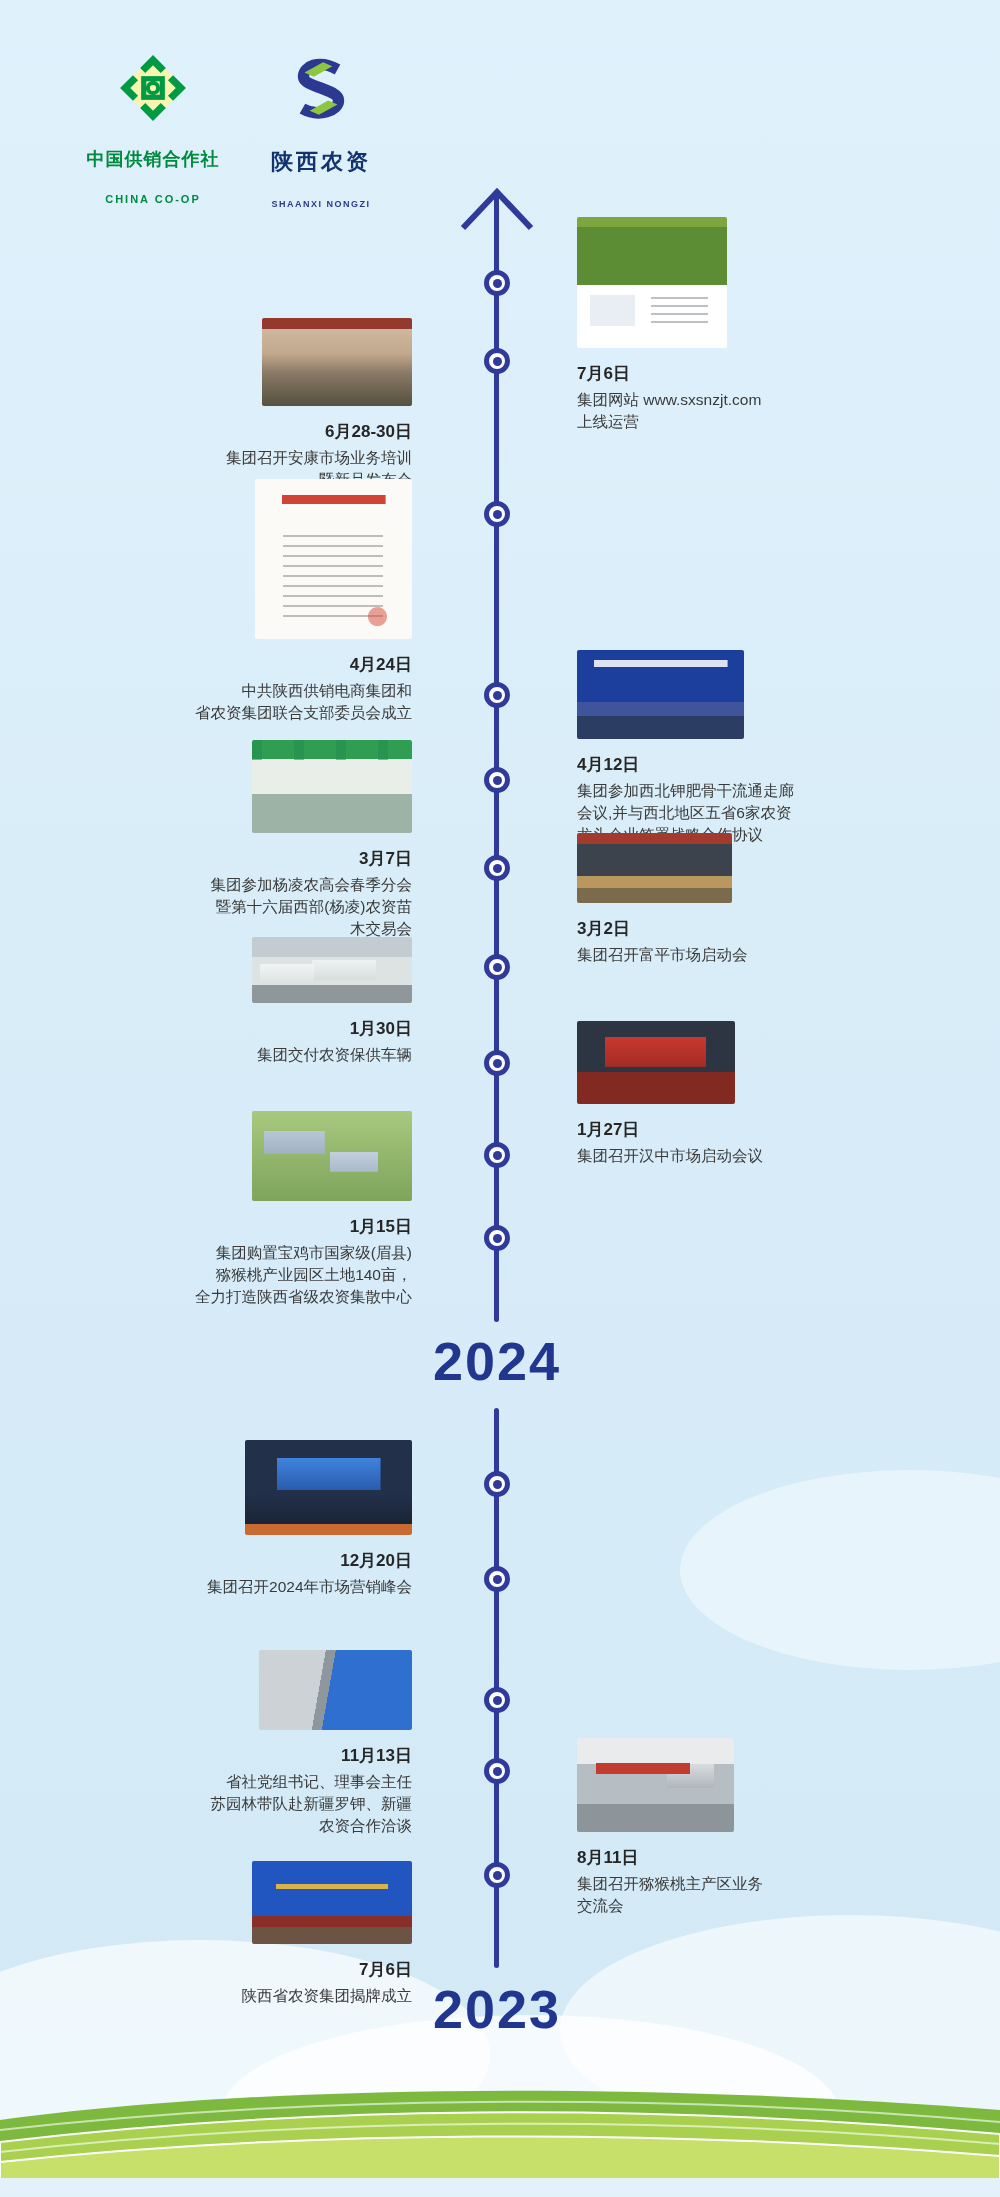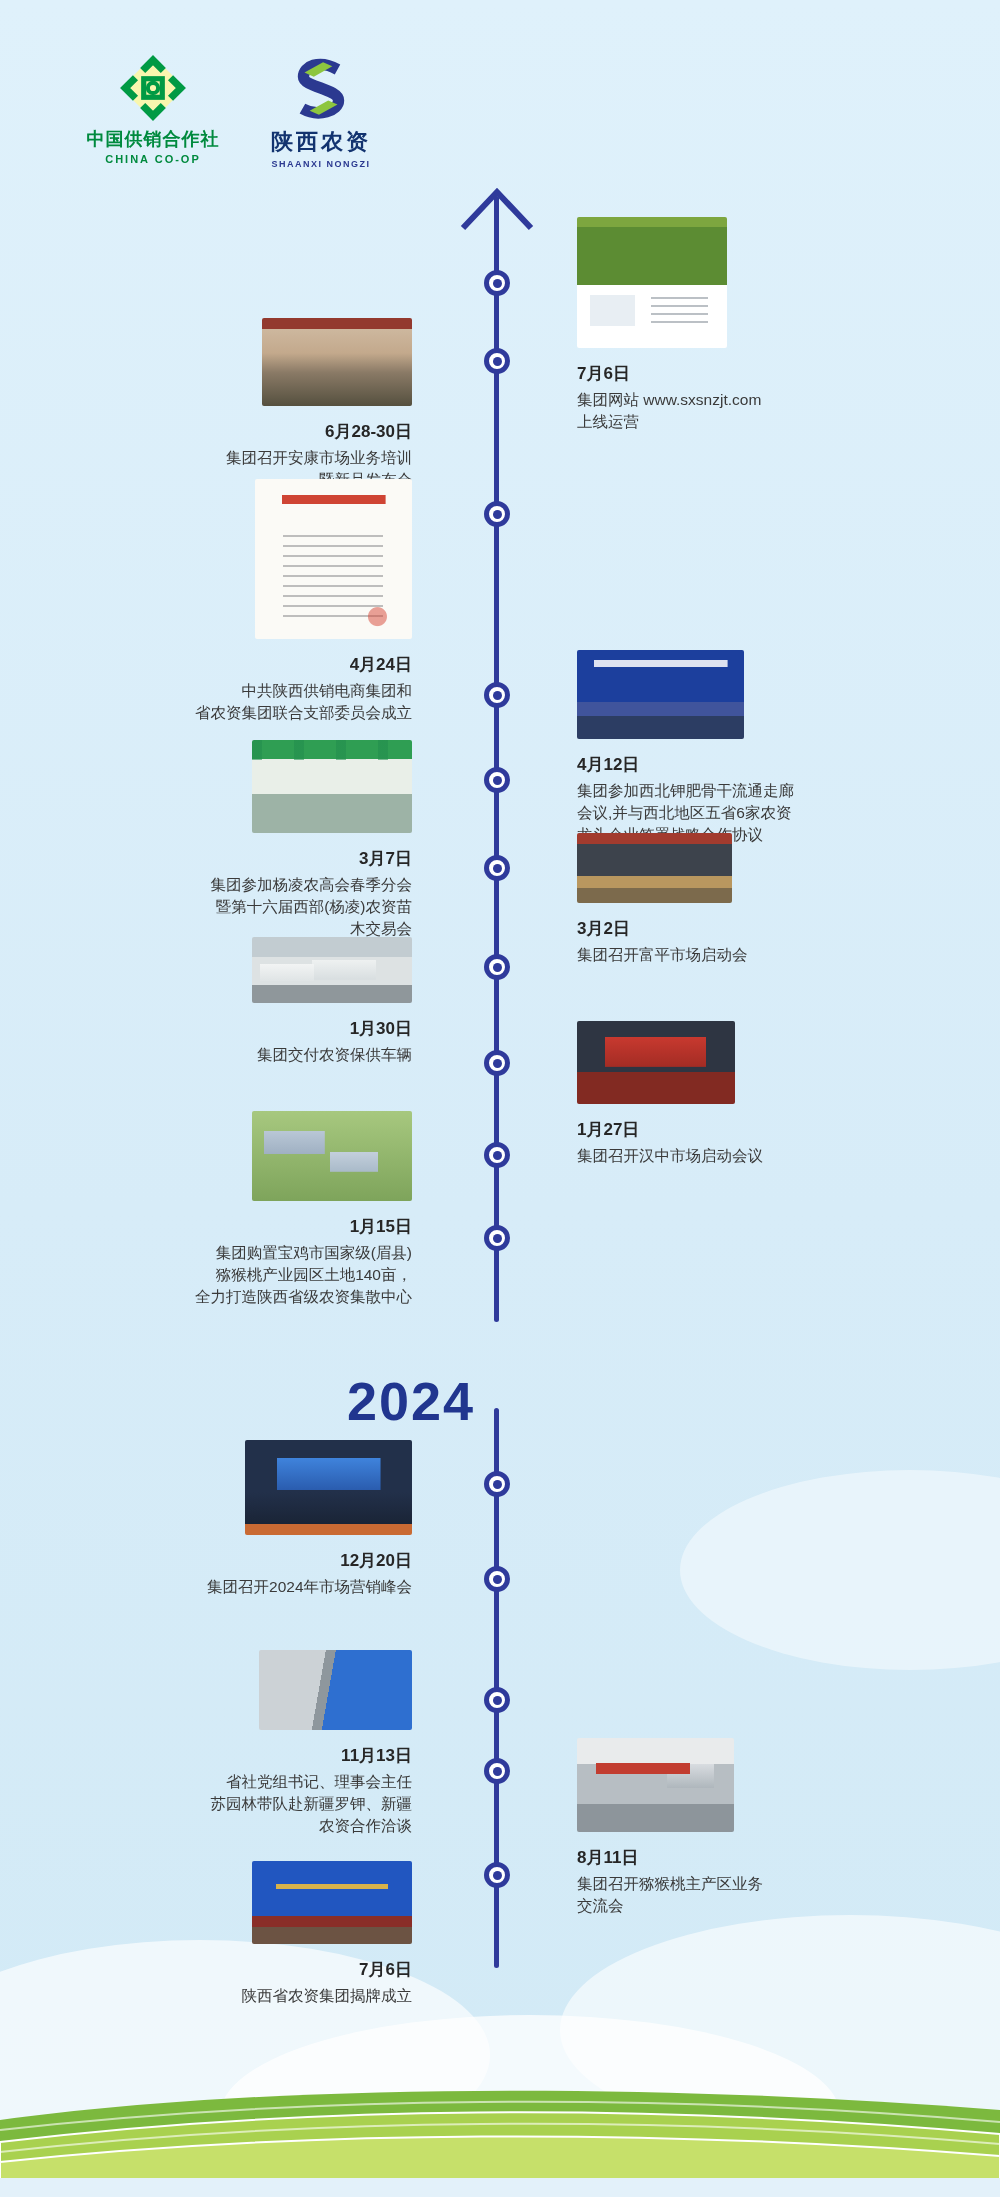--- a/index.html
+++ b/index.html
@@ -7,21 +7,21 @@
     width:1000px;height:2197px;
     font-family:"Liberation Sans", sans-serif;
     background:#fff;
   }
   .canvas{
     position:relative;width:1000px;height:2197px;overflow:hidden;
     background:linear-gradient(180deg,#dff1fb 0%,#d7ecf8 55%,#d2eaf6 100%);
   }
   
   .logos{position:absolute;left:88px;top:55px;display:flex;gap:38px;}
-  .logo{display:flex;flex-direction:column;align-items:center;width:130px;}
+  .logo{display:flex;flex-direction:column;align-items:center;width:130px;gap:20px;}
   .logo svg{display:block;}
   .logo-cn{font-weight:bold;font-size:18px;margin-top:6px;white-space:nowrap;letter-spacing:1px;}
   .logo-en{font-weight:bold;font-size:11px;letter-spacing:2px;margin-top:2px;white-space:nowrap;}
   .coop .logo-cn,.coop .logo-en{color:#008a3e;}
   .nongzi .logo-cn{color:#12336f;font-size:22px;letter-spacing:3px;font-family:Liberation Mono, monospace;}
   .nongzi .logo-en{color:#2b3990;font-size:9px;letter-spacing:1.5px;}
   
   .tl-seg{position:absolute;left:494px;width:5px;background:#2f3a9b;border-radius:3px;}
   .seg1{top:196px;height:1126px;}
   .seg2{top:1408px;height:560px;}
@@ -29,22 +29,22 @@
   .node{
     position:absolute;left:484px;width:26px;height:26px;box-sizing:border-box;
     border:5px solid #2f3a9b;background:#fff;border-radius:50%;
   }
   .node::after{
     content:"";position:absolute;left:50%;top:50%;width:9px;height:9px;margin:-4.5px 0 0 -4.5px;
     background:#2f3a9b;border-radius:50%;
   }
   
   .year{
-    position:absolute;left:347px;width:300px;text-align:left;
-    font-size:54px;font-weight:800;color:#21368f;letter-spacing:2px;margin-top:40px;
+    position:absolute;left:347px;width:300px;text-align:center;
+    font-size:54px;font-weight:800;color:#21368f;letter-spacing:2px;
   }
   
   .ev{position:absolute;}
   .ev.L{left:142px;width:270px;text-align:right;}
   .ev.R{left:577px;width:290px;text-align:left;}
   .ev .ph{display:block;border-radius:2px;}
   .ev.L .ph{margin-left:auto;}
   .date{font-size:17px;font-weight:bold;color:#262626;margin-top:14px;margin-bottom:4px;}
   .ln{font-size:15.5px;color:#3a3a3a;line-height:22px;}
   
@@ -254,20 +254,21 @@
     <div class="ln">集团召开猕猴桃主产区业务</div>
     <div class="ln">交流会</div>
   </div>
 
   <div class="ev L" style="top:1861px">
     <div class="ph ph-l8" style="width:160px;height:83px" title="unveiling ceremony with blue backdrop"></div>
     <div class="date">7月6日</div>
     <div class="ln">陕西省农资集团揭牌成立</div>
   </div>
 
+  <div class="year" style="top:1978px">2023</div>
 
   <span class="field">
     <svg width="1000" height="147" viewBox="0 0 1000 147">
       <path d="M0,70 C250,36 620,30 1000,60 L1000,130 L0,130 Z" fill="#7cb93e"></path>
       <path d="M0,92 C300,56 640,52 1000,84 L1000,130 L0,130 Z" fill="#a9d14f" stroke="#ffffff" stroke-width="2"></path>
       <path d="M0,112 C300,80 650,78 1000,106 L1000,130 L0,130 Z" fill="#c6e06a" stroke="#ffffff" stroke-width="2"></path>
       <path d="M0,80 C300,46 650,42 1000,72" fill="none" stroke="#ffffff" stroke-width="2" opacity="0.6"></path>
       <path d="M0,102 C300,68 650,64 1000,94" fill="none" stroke="#ffffff" stroke-width="2" opacity="0.6"></path>
       <rect x="0" y="128" width="1000" height="19" fill="#e3f1fa"></rect>
     </svg>

